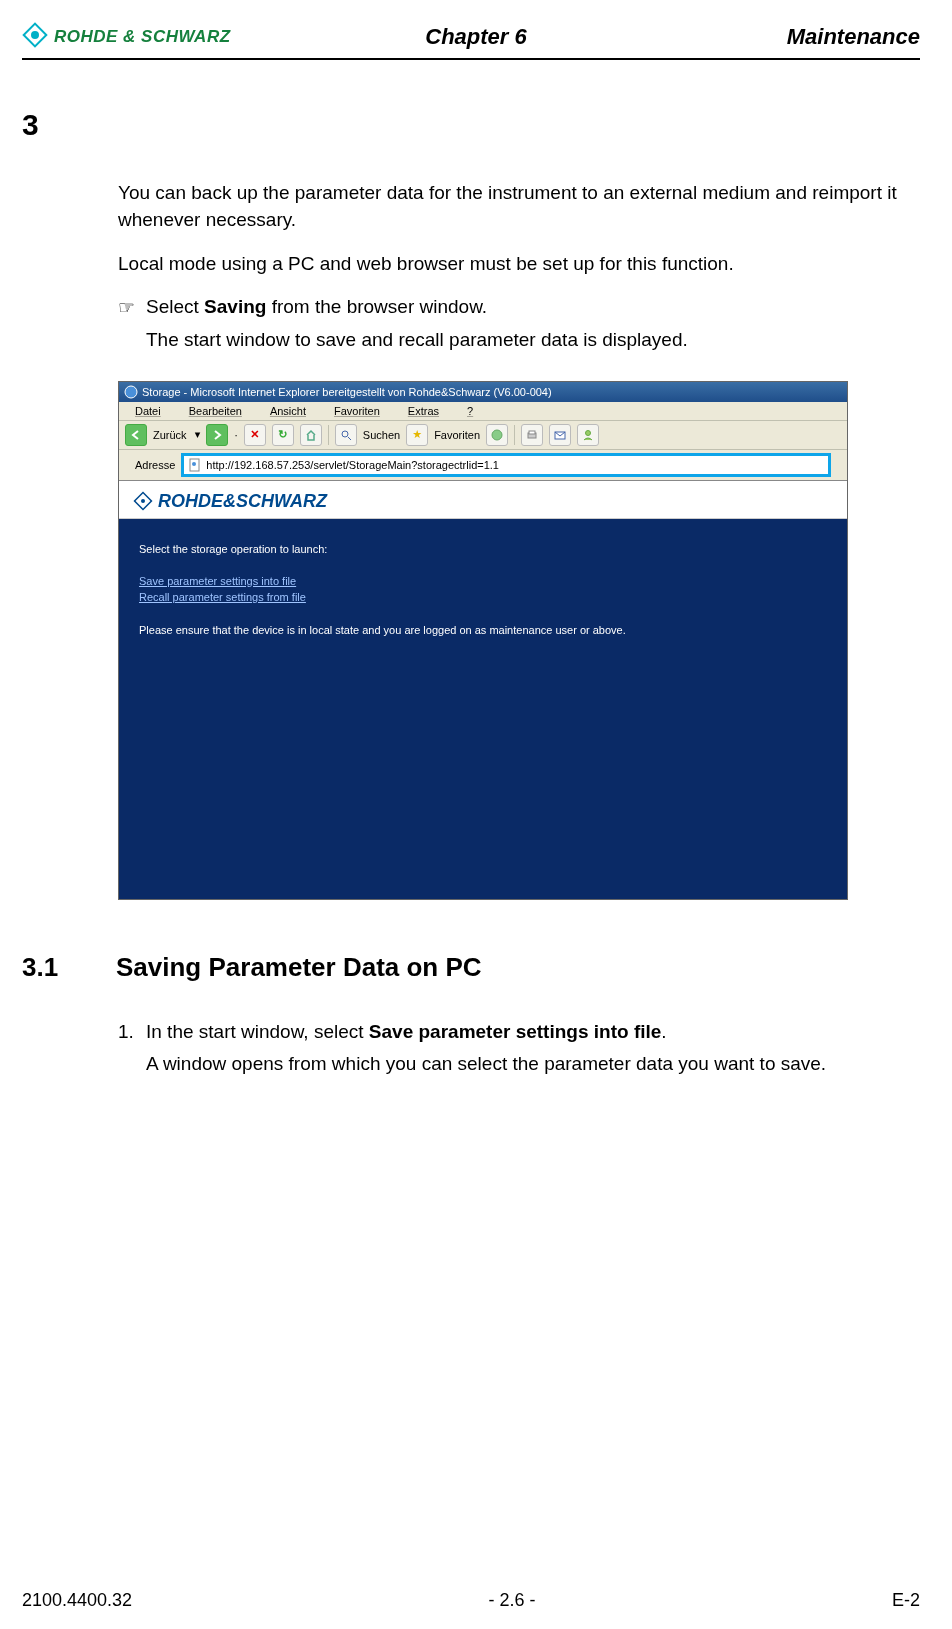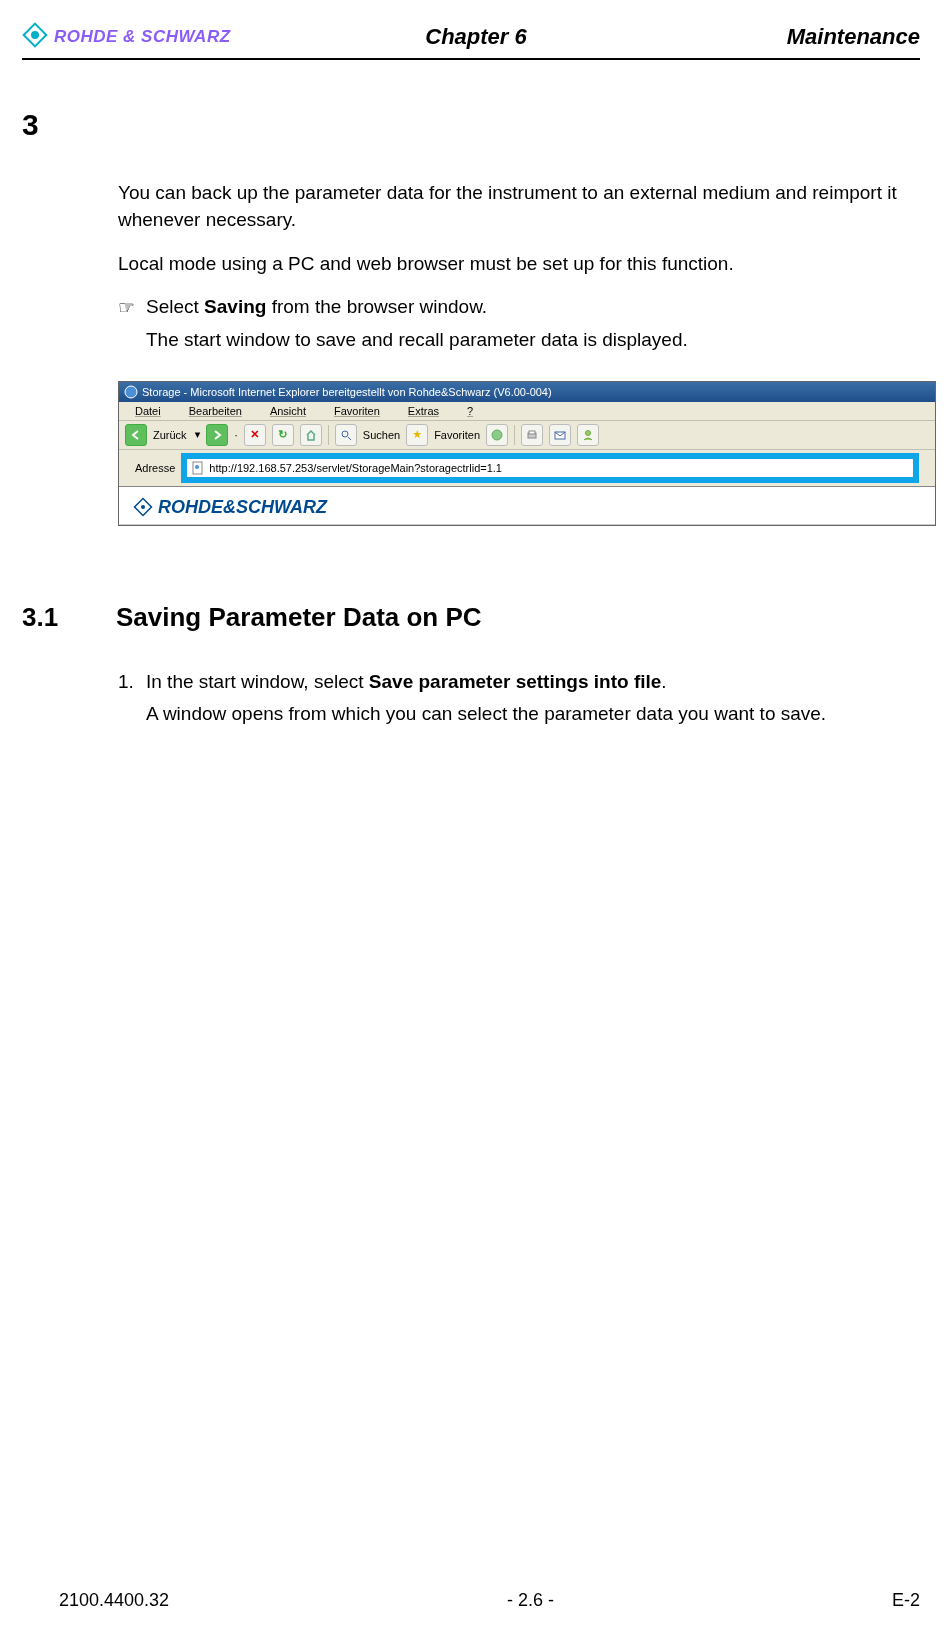--- a/index.html
+++ b/index.html
@@ -16,21 +16,21 @@
     display: flex;
     align-items: center;
     justify-content: space-between;
     border-bottom: 2px solid #000;
     padding-bottom: 6px;
     margin-bottom: 48px;
   }
   .logo-wrap { display: flex; align-items: center; gap: 6px; }
   .logo-mark { color: #00b0c7; }
   .logo-text {
-    color: #8b5cf6;
+    color: #15803d;
     font-weight: 900;
     font-size: 17px;
     letter-spacing: 0.5px;
     font-style: italic;
   }
   .chapter-label {
     font-style: italic;
     font-weight: 700;
     font-size: 22px;
     position: absolute;
@@ -48,26 +48,26 @@
   .body-col { margin-left: 96px; margin-top: 38px; }
   .para { font-size: 19px; line-height: 1.4; margin-bottom: 18px; }
   .step { display: flex; gap: 10px; font-size: 19px; margin-bottom: 10px; }
   .step-marker { min-width: 18px; }
   .step-body { flex: 1; }
   .step-sub { margin-left: 28px; font-size: 19px; margin-top: 10px; margin-bottom: 30px; }
   .bold { font-weight: 700; }
 
   
   .screenshot {
-    width: 818px;
+    width: 730px;
     margin-left: 96px;
     border: 1px solid #666;
     font-family: Tahoma, Arial, sans-serif;
     font-size: 11px;
-    margin-bottom: 76px;
+    margin-bottom: 52px;
   }
   .ss-titlebar {
     background: linear-gradient(#3a6ea5, #1f4e8a);
     color: #fff;
     padding: 3px 5px;
     display: flex;
     align-items: center;
     gap: 4px;
   }
   .ss-titlebar svg { flex-shrink: 0; }
@@ -100,21 +100,21 @@
     background: #ece9d8;
     padding: 3px 16px;
     display: flex;
     align-items: center;
     gap: 6px;
     border-bottom: 1px solid #888;
   }
   .addr-input {
     flex: 1;
     background: #fff;
-    border: 6px solid #0ea5e9;
+    border: 3px solid #0ea5e9;
     padding: 2px 4px;
     font-size: 11px;
     display: flex;
     align-items: center;
     gap: 4px;
   }
   .ss-content-head {
     background: #fff;
     padding: 10px 14px 6px;
     border-bottom: 1px solid #ccc;
@@ -135,21 +135,20 @@
   .sub-title { font-size: 26px; font-weight: 700; }
 
   .footer {
     position: absolute;
     bottom: 18px;
     left: 22px;
     right: 32px;
     display: flex;
     justify-content: space-between;
     font-size: 18px;
-    margin-left: 37px;
   }
 </style>
 </head>
 <body>
 
 <div class="header">
   <div class="logo-wrap">
     <span class="logo-mark">
       <svg width="26" height="26" viewBox="0 0 26 26">
           <g fill="none" stroke="#00b0c7" stroke-width="2">
@@ -264,20 +263,26 @@
   </div>
   <div class="ss-content-head">
     <div class="rs-logo-small">
       <svg width="20" height="20">
           <rect x="4" y="4" width="12" height="12" transform="rotate(45 10 10)" fill="none" stroke="#004a8f" stroke-width="1.5"></rect>
           <circle cx="10" cy="10" r="2" fill="#004a8f"></circle>
         </svg>
       <span>ROHDE&amp;SCHWARZ</span>
     </div>
   </div>
+  <div class="ss-blue">
+    <div class="prompt">Select the storage operation to launch:</div>
+    <a class="ss-link">Save parameter settings into file</a>
+    <a class="ss-link">Recall parameter settings from file</a>
+    <div class="ss-note">Please ensure that the device is in local state and you are logged on as maintenance user or above.</div>
+  </div>
 </div>
 
 <div class="subsection">
   <div class="sub-num">3.1</div>
   <div class="sub-title">Saving Parameter Data on PC</div>
 </div>
 
 <div class="body-col">
   <div class="step">
     <span class="step-marker">1.</span>

